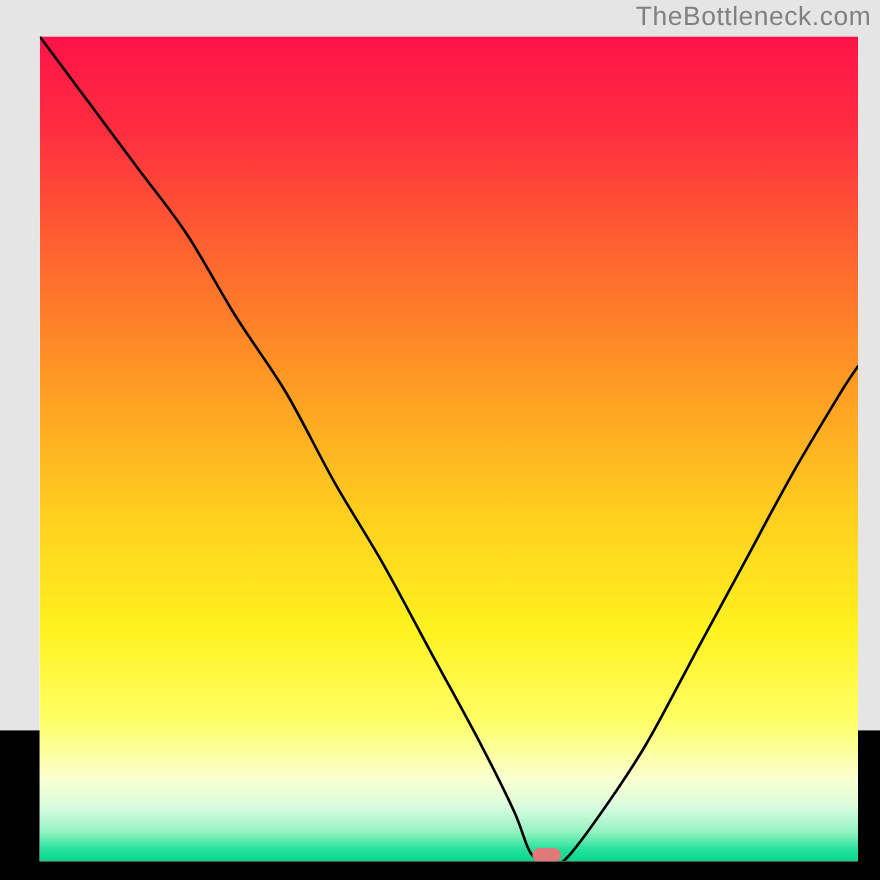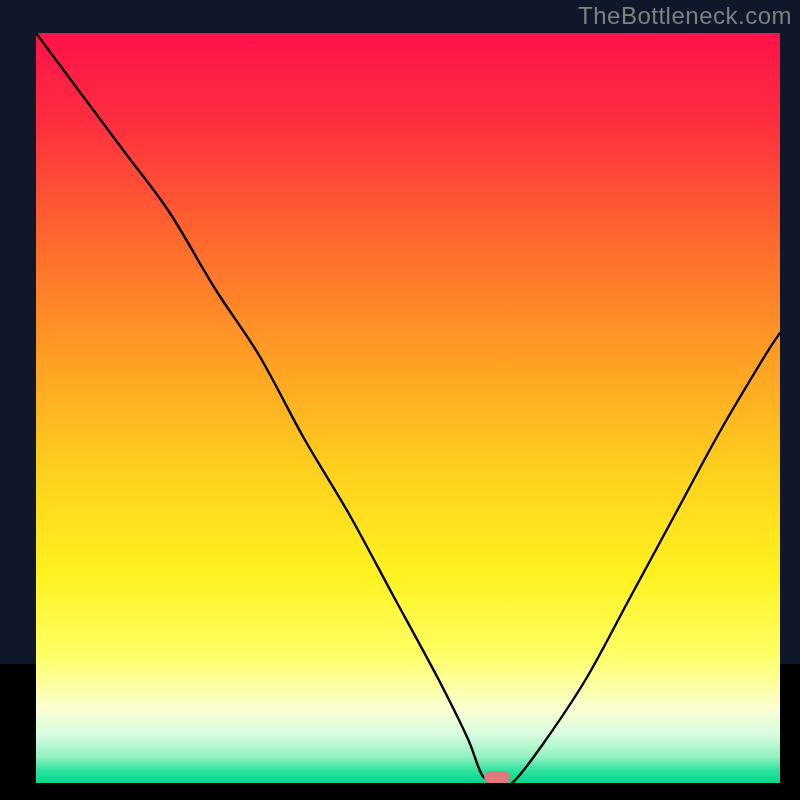--- a/index.html
+++ b/index.html
@@ -9,21 +9,21 @@
     height: 800px;
     background: #000;
     overflow: hidden;
   }
   .chart-frame {
     position: absolute;
     left: 0;
     top: 0;
     width: 800px;
     height: 664px;
-    background: #0f172a;
+    background: #e5e5e5;
   }
   .plot-area {
     position: absolute;
     background: #fff;
     overflow: hidden;
   }
   .watermark {
     position: absolute;
     top: 2px;   
     right: 8px;

